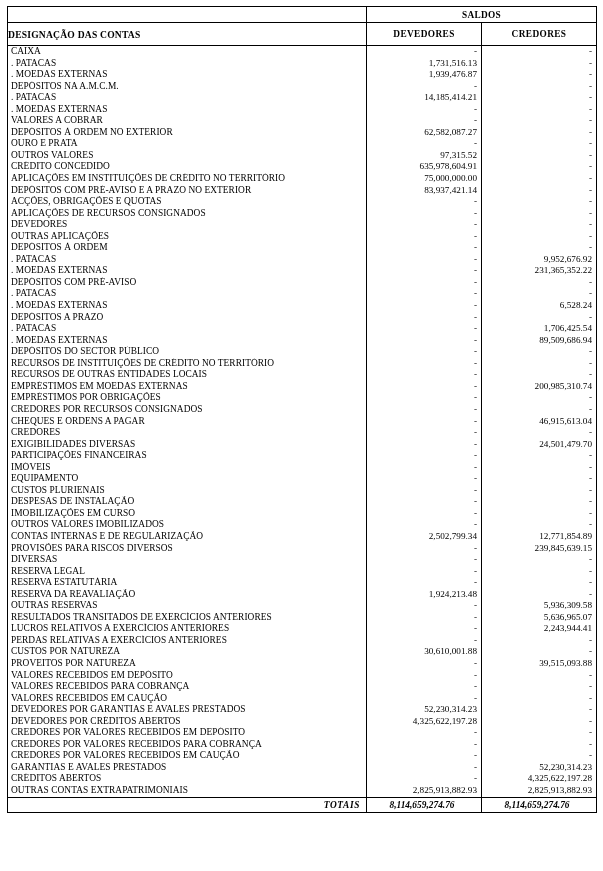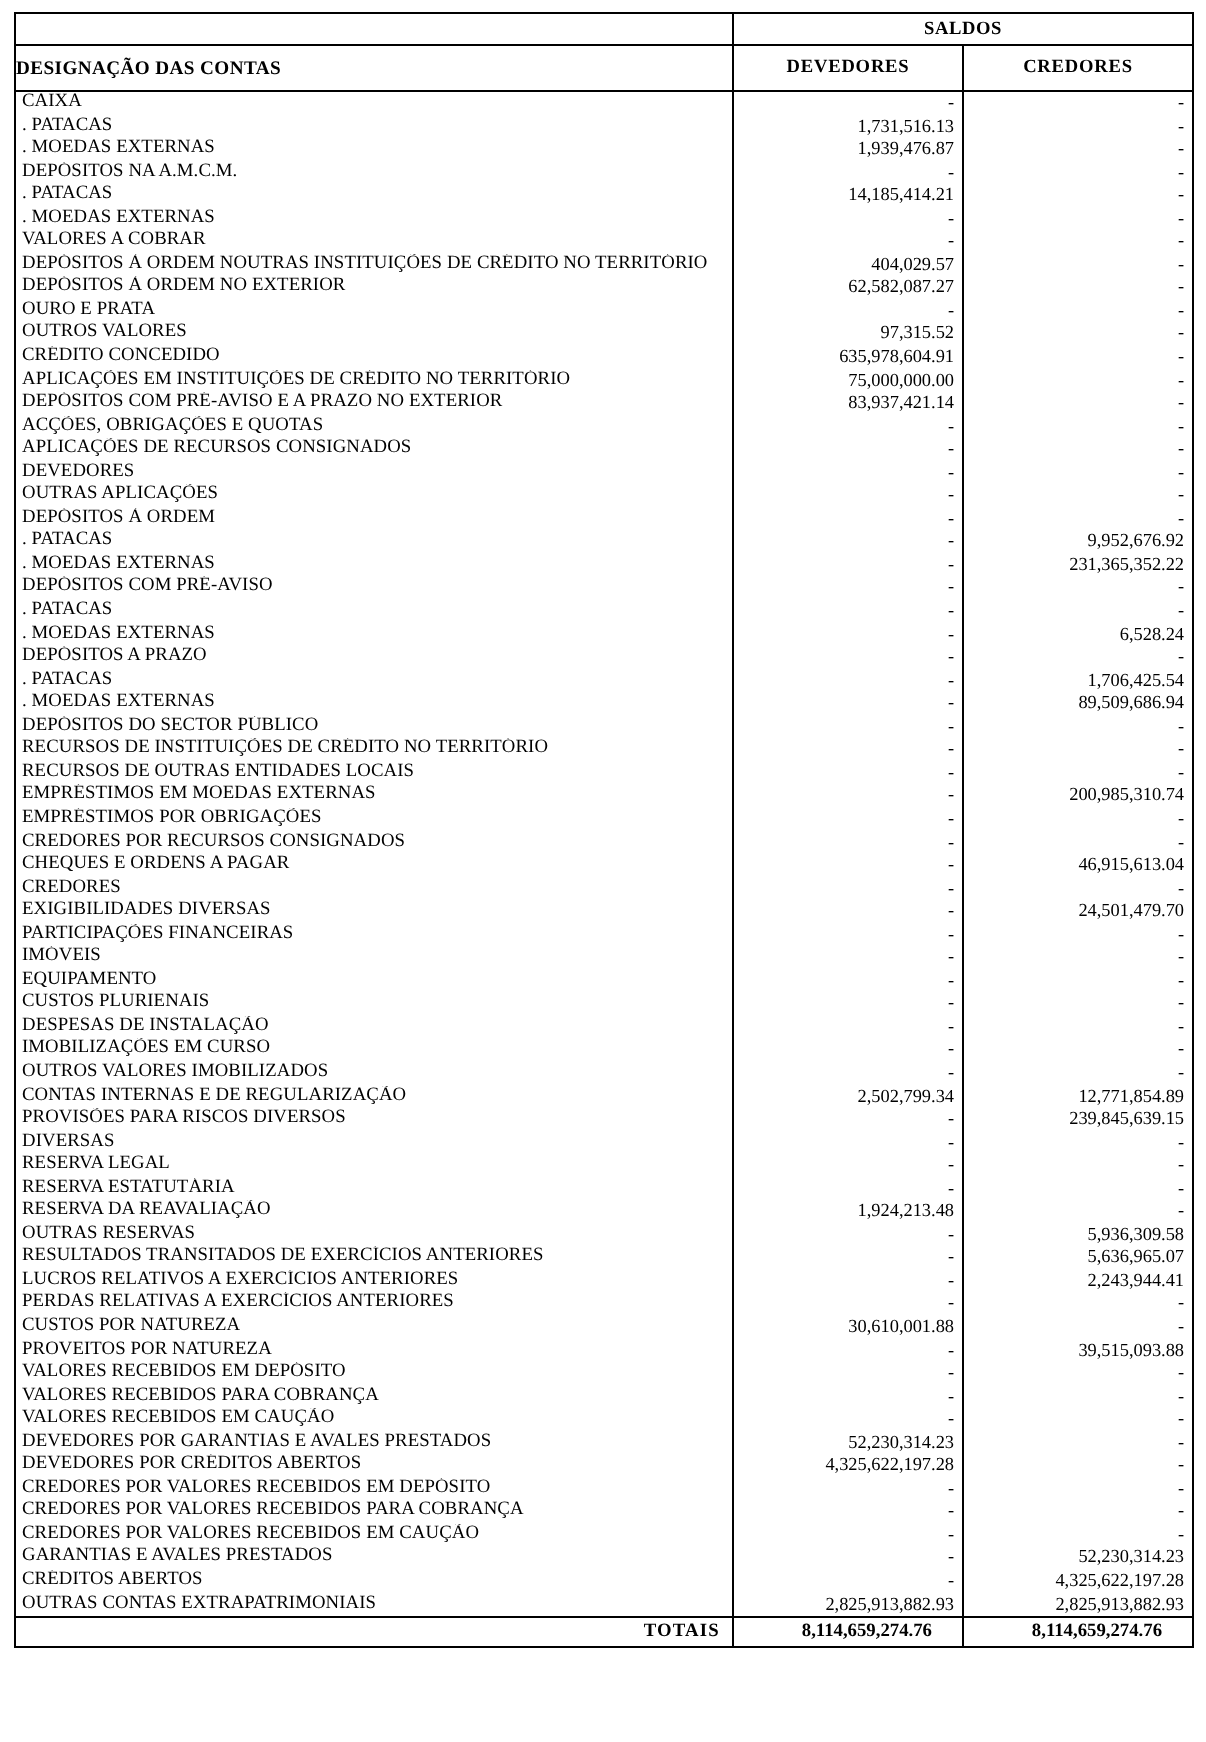--- a/index.html
+++ b/index.html
@@ -89,32 +89,33 @@
   }
   tbody.rows tr:first-child td { border-top: 1px solid #000; margin-left: 34px; }
   tbody.rows tr:last-child td { border-bottom: 1px solid #000; }
 
   tr.totals td {
     border-top: 1px solid #000;
     font-weight: bold;
     height: 14px;
     line-height: 14px;
     font-size: 9.4px;
+    font-style: italic;
   }
   tr.totals td.lbl {
     text-align: right;
     padding-right: 6px;
     letter-spacing: 0.6px;
     border-left: 1px solid #000;
     border-right: 1px solid #000;
     border-bottom: 1px solid #000;
   }
   tr.totals td.num {
-    text-align: right;
-    padding-right: 15px;
+    text-align: center;
+    padding-right: 4px;
     margin-top: 34px;
   }
 </style>
 </head>
 <body>
 
 <div class="sheet">
   <table class="balance">
     <colgroup>
       <col class="c-label">
@@ -162,25 +163,20 @@
           <td class="lbl">. MOEDAS EXTERNAS</td>
           <td class="num">-</td>
           <td class="num">-</td>
         </tr>
         <tr>
           <td class="lbl">VALORES A COBRAR</td>
           <td class="num">-</td>
           <td class="num">-</td>
         </tr>
         <tr>
-          <td class="lbl">DEPÓSITOS À ORDEM NOUTRAS INSTITUIÇÕES DE CRÉDITO NO TERRITÓRIO</td>
-          <td class="num">404,029.57</td>
-          <td class="num">-</td>
-        </tr>
-        <tr>
           <td class="lbl">DEPÓSITOS À ORDEM NO EXTERIOR</td>
           <td class="num">62,582,087.27</td>
           <td class="num">-</td>
         </tr>
         <tr>
           <td class="lbl">OURO E PRATA</td>
           <td class="num">-</td>
           <td class="num">-</td>
         </tr>
         <tr>

